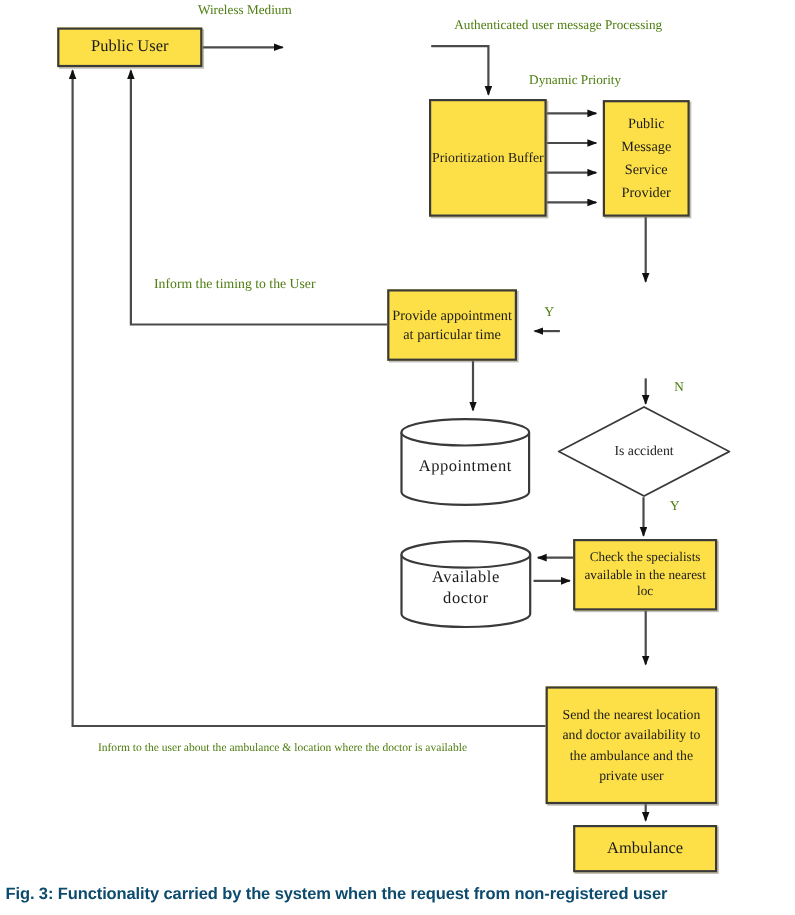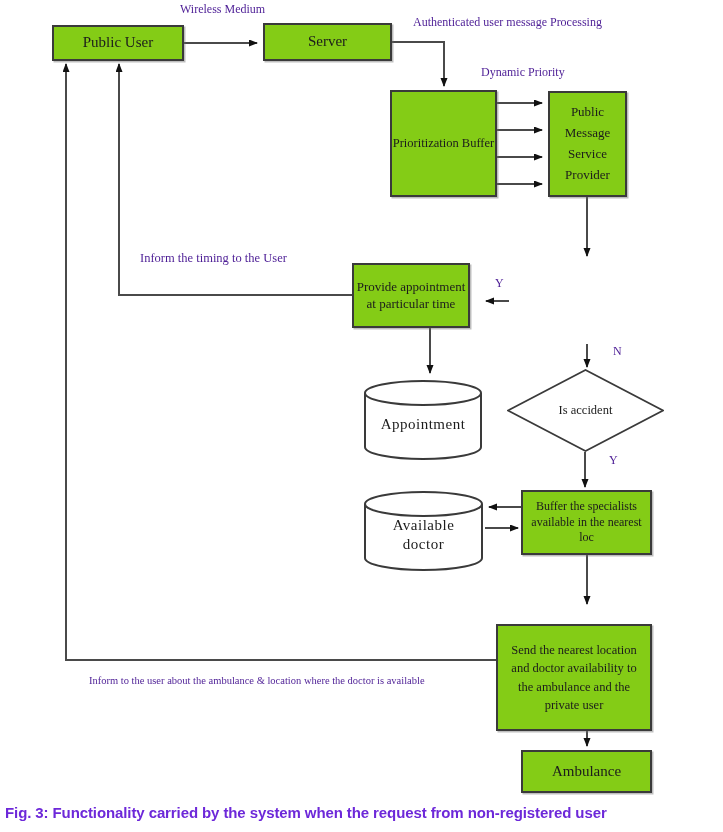--- a/index.html
+++ b/index.html
@@ -3,21 +3,21 @@
 <meta charset="utf-8">
 <style>
   html,body { margin:0; padding:0; background:#ffffff; }
   #figure {
     position:relative; width:723px; height:832px; background:#ffffff;
     font-family:"Liberation Serif", serif; color:#1c1c1c; overflow:hidden;
   }
   svg.connectors { position:absolute; left:0; top:0; z-index:1; }
 
   .node {
-    position:absolute; box-sizing:border-box; background:#84cc16;
+    position:absolute; box-sizing:border-box; background:#fde047;
     border:2px solid #3a3a3a; box-shadow:1.5px 1.5px 0 rgba(110,110,110,.45);
     display:flex; align-items:center; justify-content:center;
     text-align:center; line-height:1.3; z-index:2;
   }
   .public-user   { left:52px;  top:25px;  width:132px; height:36px; font-size:15px; }
   .server        { left:263px; top:23px;  width:129px; height:38px; font-size:15px; }
   .prior-buffer  { left:390px; top:90px;  width:107px; height:107px; font-size:12.5px; }
   .pmsp          { left:548px; top:91px;  width:79px;  height:106px; font-size:13px;
                    justify-content:flex-start; text-align:center; padding-left:0; line-height:1.6; }
   .provide-appt  { left:352px; top:263px; width:118px; height:65px; font-size:13px; }
@@ -35,34 +35,34 @@
   .is-appt  { left:507px; top:259px; width:161px; height:85px; font-size:12.5px; }
   .is-acc   { left:507px; top:369px; width:157px; height:83px; font-size:12.5px; }
   .is-appt .slabel span { display:inline-block; max-width:74px; }
   .is-acc  .slabel span { display:inline-block; max-width:54px; }
 
   .appt-db  { left:363px; top:378px; width:120px; height:84px; font-size:15px; }
   .avail-db { left:363px; top:489px; width:121px; height:84px; font-size:15px; }
   .cyl .slabel { padding-top:8px; letter-spacing:0.5px; }
   .avail-db .slabel span { display:inline-block; max-width:92px; }
 
-  .lbl { position:absolute; z-index:2; white-space:nowrap; font-size:12px; color:#4c1d95;text-align:center; }
+  .lbl { position:absolute; z-index:2; white-space:nowrap; font-size:12px; color:#4d7c0f;text-align:center; }
   .wireless     { left:180px; top:2px;   }
   .auth         { left:413px; top:15px;  }
   .dynp         { left:481px; top:65px;  }
   .inform-timing{ left:140px; top:251px; font-size:12.5px; }
   .inform-amb   { left:89px;  top:629px; font-size:10.5px;margin-top:46px; }
   .y1 { left:495px; top:276px; }
   .n1 { left:613px; top:344px; }
   .y2 { left:609px; top:453px; }
 
   .caption {
     position:absolute; left:5px; top:804px; width:716px; z-index:2;
     font-family:"Liberation Sans", sans-serif; font-weight:700;
-    font-size:15px; color:#6d28d9; letter-spacing:-0.1px;
+    font-size:15px; color:#0c4a6e; letter-spacing:-0.1px;
   }
 </style>
 </head>
 <body>
 
 <div id="figure">
 
   <svg class="connectors" width="723" height="832" viewBox="0 0 723 832">
     <defs>
       <marker id="arr" markerWidth="10" markerHeight="9" refX="8" refY="3.5" orient="auto" markerUnits="userSpaceOnUse">
@@ -85,21 +85,20 @@
       <line x1="521" y1="507" x2="489" y2="507" marker-end="url(#arr)"></line>
       <line x1="485" y1="528" x2="518" y2="528" marker-end="url(#arr)"></line>
       <line x1="587" y1="555" x2="587" y2="604" marker-end="url(#arr)"></line>
       <polyline points="496,660 66,660 66,64" marker-end="url(#arr)"></polyline>
       <line x1="587" y1="715" x2="587" y2="746" marker-end="url(#arr)"></line>
     </g>
   </svg>
 
   <div class="node public-user">Public User</div>
 
-  <div class="node server">Server</div>
 
   <div class="node prior-buffer">Prioritization Buffer</div>
 
   <div class="node pmsp">Public Message Service Provider</div>
 
   <div class="node provide-appt">Provide appointment at particular time</div>
 
 
   <div class="shape is-acc">
     <svg width="157" height="83" viewBox="0 0 157 83">
@@ -123,21 +122,21 @@
   <div class="shape cyl avail-db">
     <svg width="121" height="84" viewBox="0 0 121 84">
       <path d="M2,15 v54 a58.5,12 0 0 0 117,0 v-54" fill="#ffffff" stroke="#3a3a3a" stroke-width="2"></path>
       <ellipse cx="60.5" cy="15" rx="58.5" ry="12" fill="#ffffff" stroke="#3a3a3a" stroke-width="2"></ellipse>
     </svg>
     <div class="slabel">
       <span>Available doctor</span>
     </div>
   </div>
 
-  <div class="node check-spec">Buffer the specialists available in the nearest loc</div>
+  <div class="node check-spec">Check the specialists available in the nearest loc</div>
 
   <div class="node send-nearest">Send the nearest location and doctor availability to the ambulance and the private user</div>
 
   <div class="node ambulance">Ambulance</div>
 
   <div class="lbl wireless">Wireless Medium</div>
 
   <div class="lbl auth">Authenticated user message Processing</div>
 
   <div class="lbl dynp">Dynamic Priority</div>

